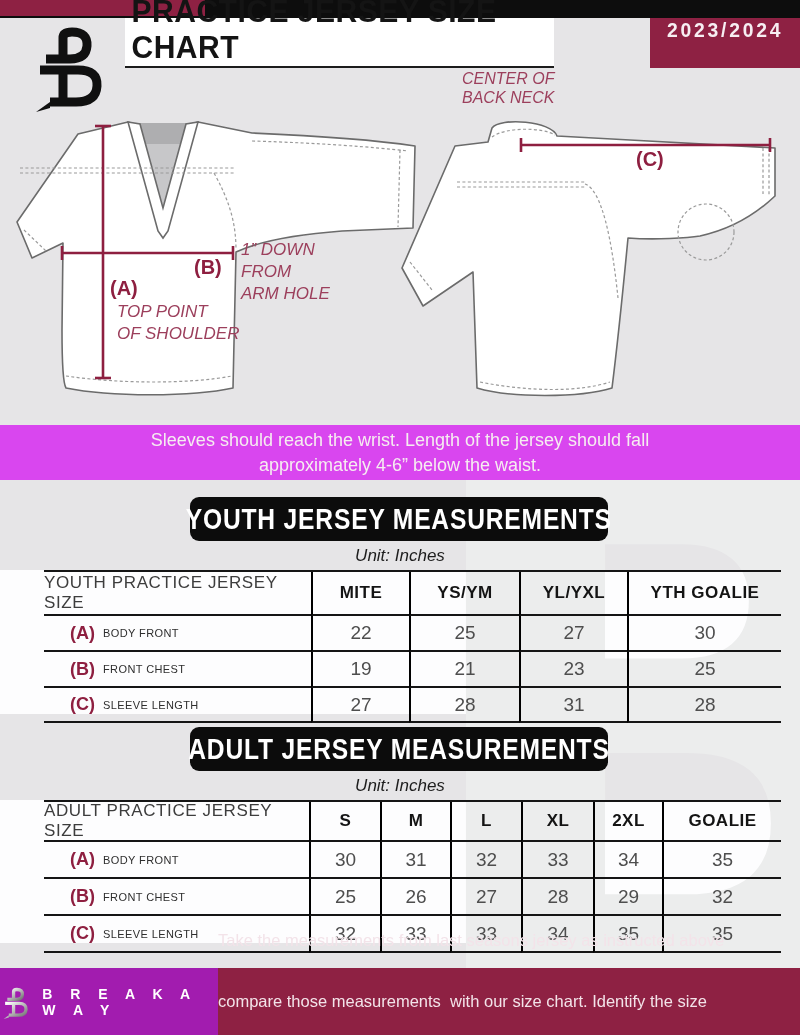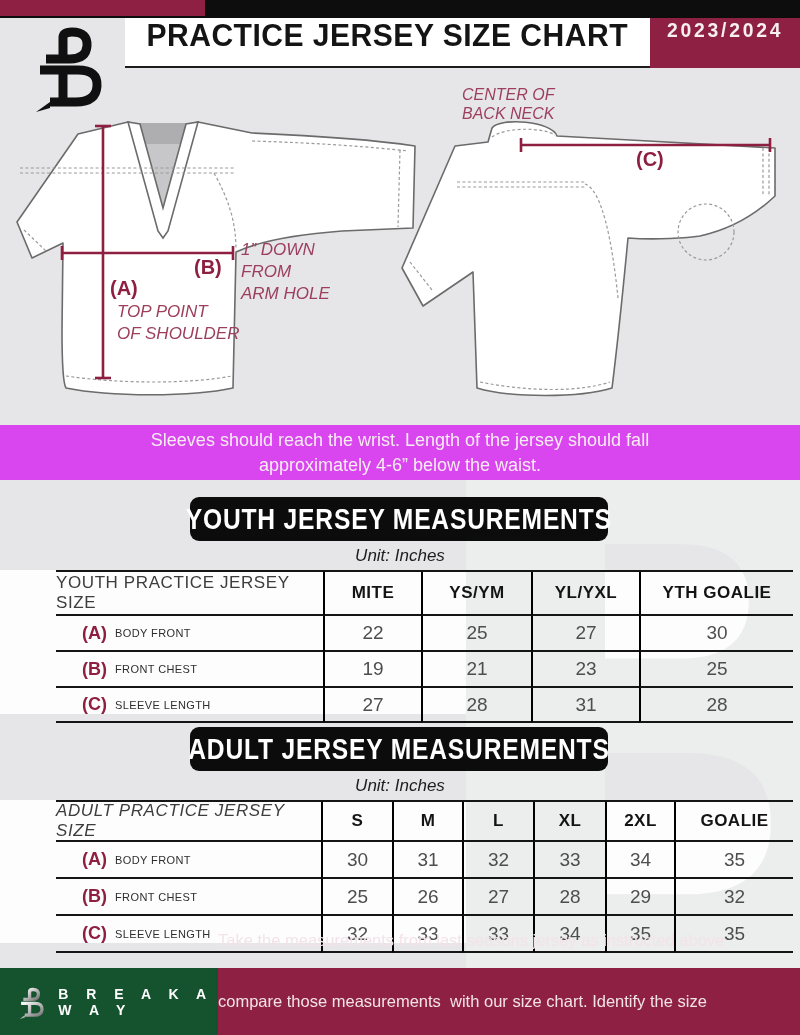--- a/index.html
+++ b/index.html
@@ -4,22 +4,22 @@
 <style>
   html,body{margin:0;padding:0;}
   .page{
     position:relative;width:800px;height:1035px;overflow:hidden;
     background:#e6e5e7;font-family:"Liberation Sans",sans-serif;
   }
   
   .topbar-black{position:absolute;left:0;top:0;width:800px;height:18px;background:#0d0d0d;z-index:2;}
   .topbar-maroon{position:absolute;left:0;top:0;width:205px;height:16px;background:#8e2143;z-index:3;}
   .title-bar{
-    position:absolute;left:125px;top:18px;width:525px;height:48px;background:#ffffff;
-    border-bottom:2px solid #1c1c1c;z-index:3;display:flex;align-items:flex-start;justify-content:center;
+    position:absolute;left:125px;top:18px;width:429px;height:48px;background:#ffffff;
+    border-bottom:2px solid #1c1c1c;z-index:3;display:flex;align-items:flex-end;justify-content:center;
   }
   .title-bar .ttl{font-size:31px;font-weight:bold;color:#141414;letter-spacing:.5px;display:inline-block;transform:scaleX(.97);}
   .year-box{
     position:absolute;left:650px;top:18px;width:150px;height:50px;background:#8e2143;z-index:3;
     display:flex;align-items:flex-start;justify-content:center;
   }
   .year-box .yr{color:#f7eef2;font-size:21px;font-weight:bold;letter-spacing:3px;display:inline-block;transform:scaleX(.92);}
   .logo-top{position:absolute;left:26px;top:20px;z-index:3;}
   
   .diagram-svg{position:absolute;left:0;top:65px;z-index:2;}
@@ -41,37 +41,37 @@
   }
   
   .pill{
     position:absolute;left:190px;width:418px;height:44px;background:#0c0c0c;border-radius:9px;z-index:2;
     display:flex;align-items:center;justify-content:center;
   }
   .pill span{color:#fff;font-size:30px;font-weight:bold;letter-spacing:1px;display:inline-block;transform:scaleX(.82);white-space:nowrap;}
   .unit{position:absolute;left:0;width:800px;text-align:center;z-index:2;font-style:italic;font-size:17px;color:#1d1d1d;}
   
   .white-band{position:absolute;left:0;width:800px;background:#fdfdfe;z-index:0;}
-  .mtable{position:absolute;left:56px;width:737px;z-index:2;display:grid;border-top:2px solid #151515;}
+  .mtable{position:absolute;left:44px;width:737px;z-index:2;display:grid;border-top:2px solid #151515;}
   .mtable .cell{
     border-bottom:2px solid #151515;display:flex;align-items:center;justify-content:center;
     font-size:19px;color:#4e4e4e;
   }
   .mtable .vline{border-left:2px solid #000000;}
   .mtable .hdr{font-size:17px;font-weight:bold;color:#141414;letter-spacing:.5px;}
   .mtable .hdr-label{font-size:17px;font-weight:normal;color:#3d3d3d;letter-spacing:.6px;}
   .mtable .rowlabel{justify-content:flex-start;padding-left:26px;gap:8px;}
   .mtable .rowlabel .key{font-weight:bold;font-size:18px;color:#8e1f40;}
   .mtable .rowlabel .lbl{font-size:11px;color:#2e2e2e;letter-spacing:.4px;}
   #youth-table{grid-template-columns:267px 98px 110px 108px 154px;grid-auto-rows:auto;}
   #adult-table{grid-template-columns:265px 71px 70px 71px 72px 69px 119px;}
   
   .footer-black{
-    position:absolute;left:0;top:968px;width:218px;height:67px;background:#14532d;z-index:2;
-    display:flex;align-items:center;padding-left:16px;
+    position:absolute;left:0;top:968px;width:218px;height:67px;background:#a21caf;z-index:2;
+    display:flex;align-items:center;padding-left:0;
   }
   .footer-brand{color:#fff;font-size:14px;font-weight:bold;letter-spacing:7px;margin-left:10px;}
   .footer-maroon{
     position:absolute;left:218px;top:968px;width:652px;height:67px;background:#8e2143;z-index:2;
     display:flex;flex-direction:column;justify-content:center;box-sizing:border-box;gap:40px;
   }
   .footer-maroon div{color:#f3e3e9;font-size:16.5px;line-height:21px;white-space:pre;}
 </style>
 </head>
 <body>
@@ -171,21 +171,21 @@
     <div>TOP POINT</div>
     <div>OF SHOULDER</div>
   </div>
   <div class="anno bold" style="left:194px;top:256px;">(B)</div>
   <div class="anno note" style="left:241px;top:239px;">
     <div>1” DOWN</div>
     <div>FROM</div>
     <div>ARM HOLE</div>
   </div>
   <div class="anno bold" style="left:636px;top:148px;">(C)</div>
-  <div class="anno note-sm" style="left:462px;top:85px;">
+  <div class="anno note-sm" style="left:462px;top:69px;">
     <div>CENTER OF</div>
     <div>BACK NECK</div>
   </div>
 
   <div class="banner">
     <div>Sleeves should reach the wrist. Length of the jersey should fall</div>
     <div>approximately 4-6” below the waist.</div>
   </div>
 
   <div class="watermark">B</div>
@@ -231,21 +231,21 @@
     <div class="cell vline">28</div>
   </div>
 
   <div class="pill" style="top:727px;">
     <span>ADULT JERSEY MEASUREMENTS</span>
   </div>
   <div class="unit" style="top:776px;">Unit: Inches</div>
   <div class="white-band" style="top:800px;height:143px;"></div>
 
   <div class="mtable" id="adult-table" style="top:800px;">
-    <div class="cell hdr-label" style="height:38px;font-style:italic;">ADULT PRACTICE JERSEY SIZE</div>
+    <div class="cell hdr-label" style="height:38px;">ADULT PRACTICE JERSEY SIZE</div>
     <div class="cell hdr vline">S</div>
     <div class="cell hdr vline">M</div>
     <div class="cell hdr vline">L</div>
     <div class="cell hdr vline">XL</div>
     <div class="cell hdr vline">2XL</div>
     <div class="cell hdr vline">GOALIE</div>
 
     <div class="cell rowlabel" style="height:35px;">
       <span class="key">(A)</span>
       <span class="lbl">BODY FRONT</span>

